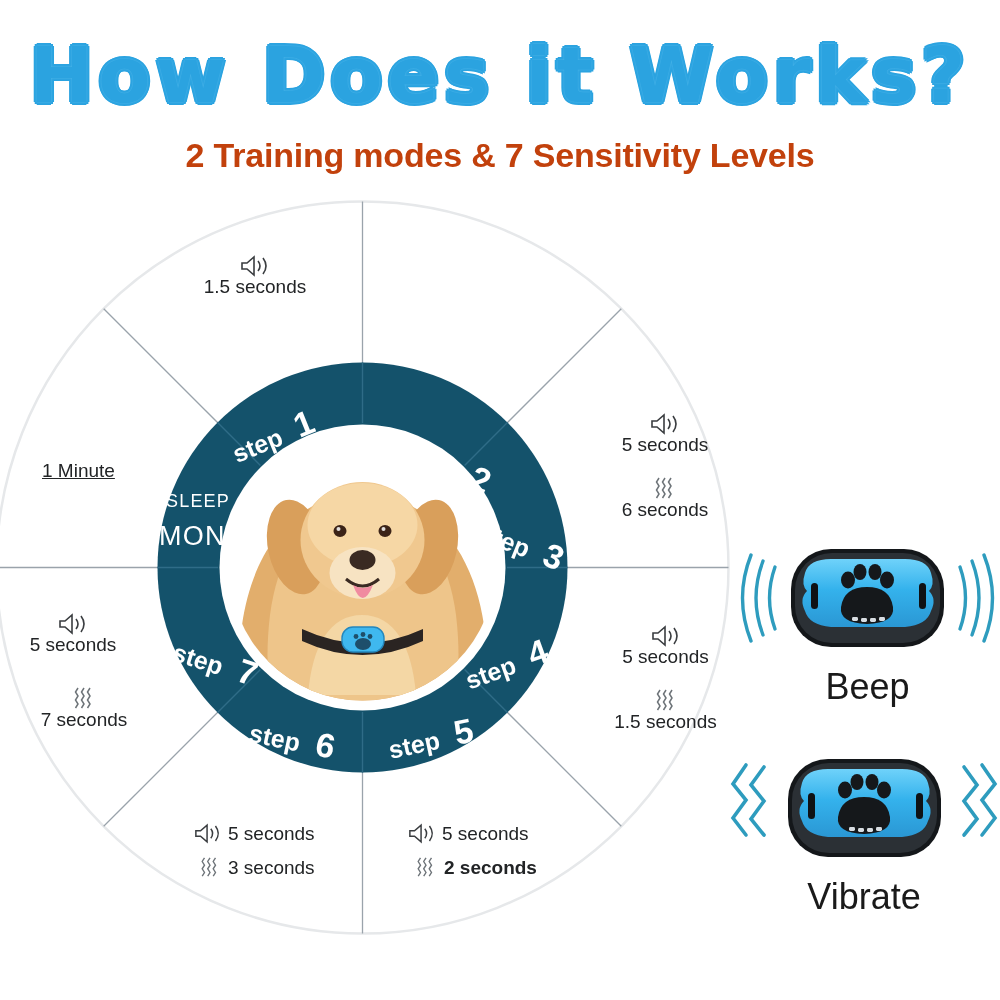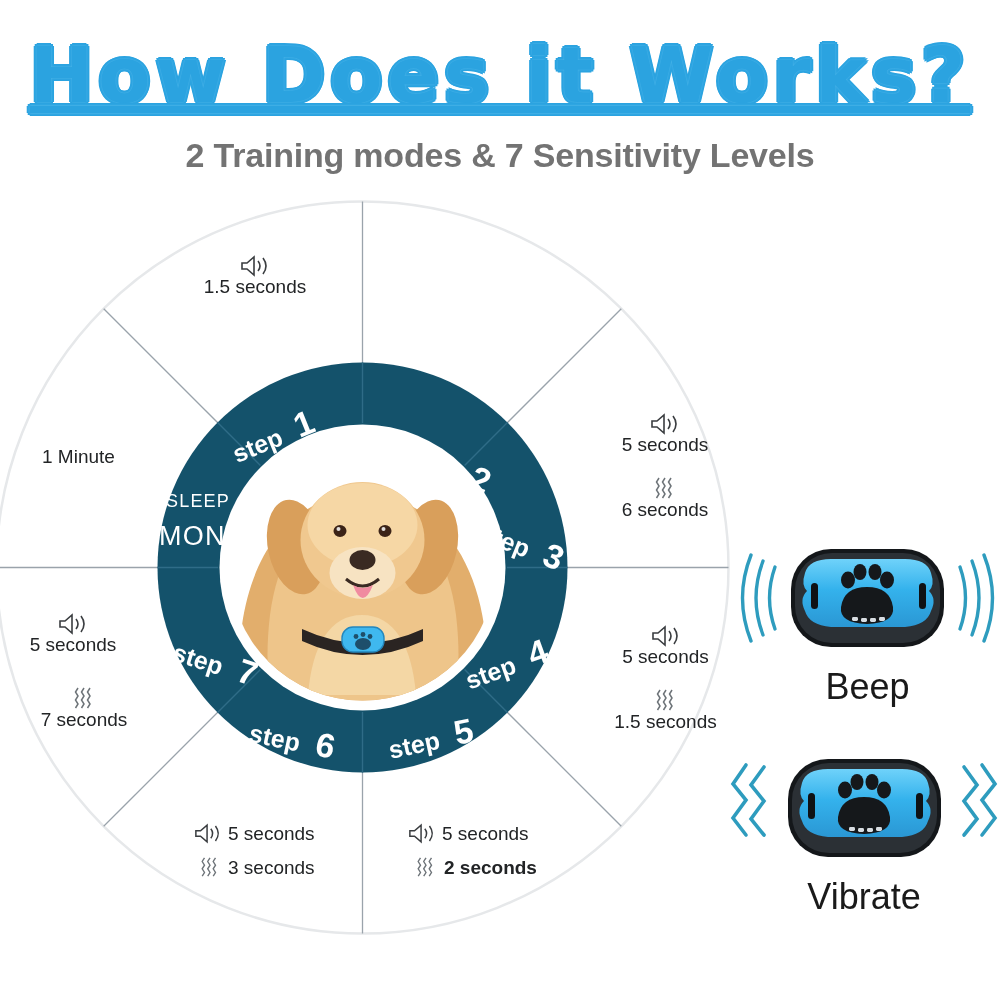--- a/index.html
+++ b/index.html
@@ -30,27 +30,26 @@
     letter-spacing: 5px;
     line-height: 1.0;
     margin-top: 38px;
     text-shadow:
        0 0 1px #2ba3e0, 0 0 2px #64c2ef,
        2px 2px 0 #2ba3e0, -2px 2px 0 #2ba3e0,
        2px -2px 0 #2ba3e0, -2px -2px 0 #2ba3e0,
        3px 0 0 #2ba3e0, -3px 0 0 #2ba3e0,
        0 3px 0 #2ba3e0, 0 -3px 0 #2ba3e0;
     white-space: nowrap;
-    text-decoration: underline;
   }
   #subtitle {
     font-family: "Liberation Sans", sans-serif;
     font-size: 34px;
     font-weight: bold;
-    color: #737373;
+    color: #c2410c;
     margin-top: 22px;
     letter-spacing: -0.2px;
     white-space: nowrap;
   }
 
   
   #wheel-wrap {
     position: absolute;
     left: -10px; top: 195px;
     width: 745px; height: 745px;
@@ -266,21 +265,21 @@
           <tspan class="step-num" dx="9">7</tspan>
         </text>
       </g>
 
       <g>
         <text class="sleep-small" x="208" y="312" text-anchor="middle">SLEEP</text>
         <text class="sleep-big" x="212" y="350" text-anchor="middle">MONE</text>
       </g>
     </svg>
 
-    <div class="outlabel" style="left:52px; top:252px;">
+    <div class="outlabel" style="left:52px; top:266px;text-decoration:underline;">
       <span>1 Minute</span>
     </div>
 
     <div class="outlabel center" style="left:195px; top:60px; width:140px;">
       <div class="ol-stack">
         <span class="ic">
           <svg width="30" height="22" viewBox="0 0 30 22">
             <path d="M2 8 h5 l7 -6 v18 l-7 -6 h-5 z" fill="none" stroke="#3a3d40" stroke-width="1.6"></path>
             <path d="M18 6 q4 5 0 10" fill="none" stroke="#3a3d40" stroke-width="1.6"></path>
             <path d="M23 3 q6 8 0 16" fill="none" stroke="#3a3d40" stroke-width="1.6"></path>

